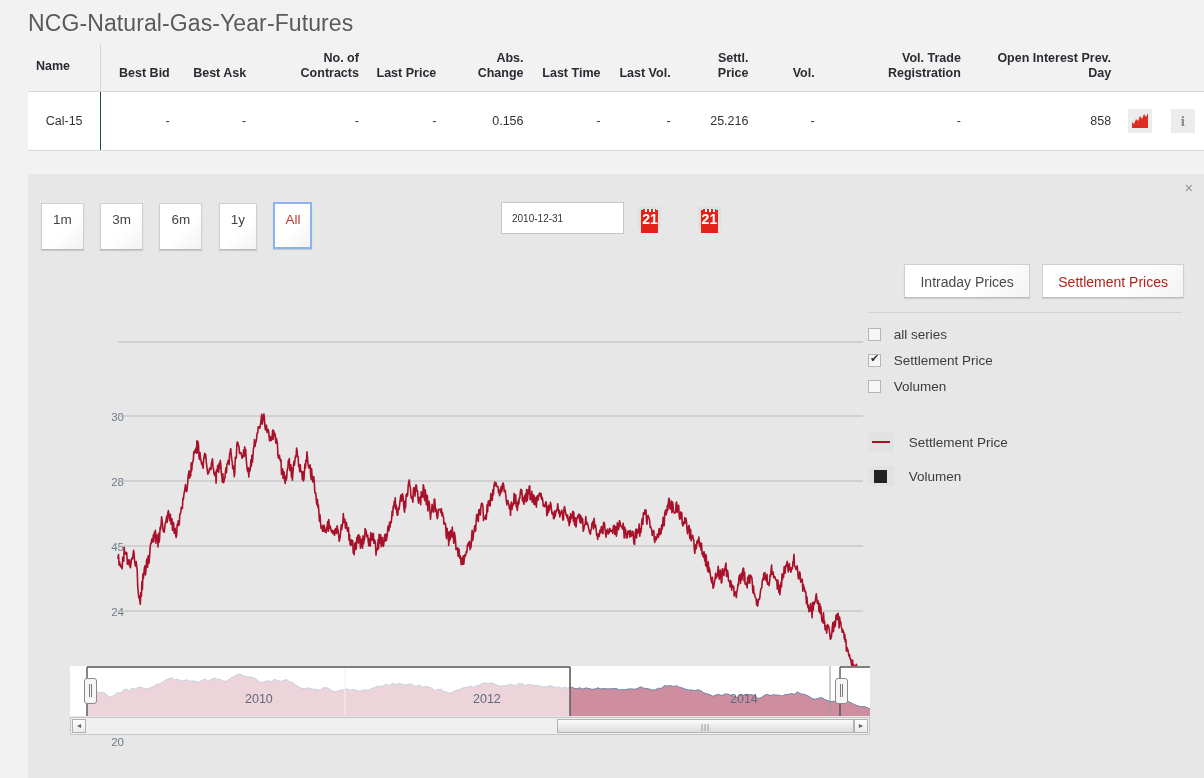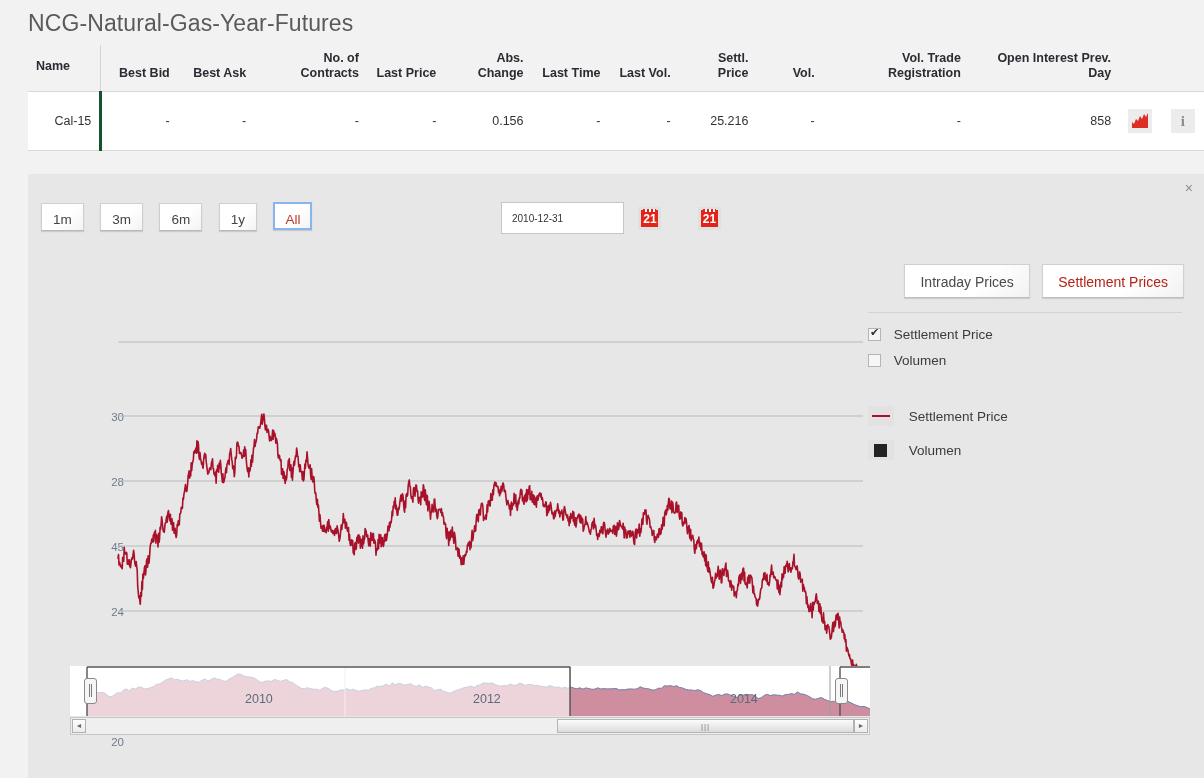--- a/index.html
+++ b/index.html
@@ -34,21 +34,21 @@
     text-align:left;vertical-align:middle;padding-left:8px;
     border-right:1px solid #d4d4d4;width:64px;
   }
   .quote-table td{
     font-size:12.5px;color:#333;background:#ffffff;
     padding:12px 8px;text-align:right;
     border-top:1px solid #d9d9d9;border-bottom:1px solid #d9d9d9;
     height:34px;
   }
   .quote-table td.name-col{
-    text-align:right;border-right:3px solid #14532d;
+    text-align:center;border-right:1px solid #14532d;
     line-height:17px;padding-left:8px;
   }
   .quote-table td.icon-cell{padding:6px 4px;width:30px;text-align:center;}
   .icon-btn{
     display:inline-block;width:24px;height:24px;
     background:#ececec;vertical-align:middle;position:relative;
   }
   .info-glyph{
     font-family:"Liberation Serif", serif;font-weight:bold;
     font-size:15px;color:#8a8a8a;line-height:24px;display:block;text-align:center;
@@ -60,21 +60,21 @@
     background:#e7e7e7;
   }
   .close-x{
     position:absolute;right:11px;top:8px;
     font-size:14px;color:#8f8f8f;cursor:pointer;line-height:12px;
   }
 
   
   .rangebar{position:absolute;left:13px;top:28px;}
   .rbtn{
-    display:inline-block;min-width:34px;height:28px;line-height:32px;
+    display:inline-block;min-width:34px;height:47px;line-height:32px;
     padding:0 11px;margin-right:12px;text-align:left;
     font-size:13.5px;color:#444;
     background:linear-gradient(135deg,#ffffff 55%,#f3f3f3 100%);
     border:1px solid #cfcfcf;border-bottom-color:#b8b8b8;
     box-shadow:0 1px 1px rgba(0,0,0,.12);
     cursor:pointer;box-sizing:border-box;
   }
   .rbtn.selected{
     border:2px solid #8ab4f0;color:#c0392b;
     padding:0 10px;
@@ -88,23 +88,23 @@
     border:1px solid #c6c6c6;background:#fff;
     font-family:"Liberation Sans", sans-serif;font-size:10px;color:#333;
     padding:0 10px;vertical-align:middle;
   }
   .cal-icon{
     display:inline-block;width:23px;height:23px;background:#e0e0e0;
     vertical-align:middle;margin-left:10px;margin-right:22px;
     position:relative;cursor:pointer;
   }
   .cal-icon i{
-    position:absolute;left:3px;top:3px;width:17px;height:17px;
+    position:absolute;left:3px;top:3px;width:17px;height:23px;
     background:#e2231a;display:block;
-    font-style:normal;color:#fff;font-size:12px;font-weight:bold;
+    font-style:normal;color:#fff;font-size:14px;font-weight:bold;
     text-align:center;line-height:19px;
   }
   .cal-icon i:before{
     content:"";position:absolute;left:2px;top:-1px;width:13px;height:3px;
     background:repeating-linear-gradient(90deg,#e2231a 0 2px,#fff 2px 4px);
   }
 
   
   .sidepanel{position:absolute;left:840px;top:90px;width:324px;}
   .tabrow{margin-bottom:14px;text-align:right;}
@@ -232,20 +232,24 @@
     </div>
 
     <div class="sidepanel">
       <div class="tabrow">
         <span class="tabbtn">Intraday Prices</span>
         <span class="tabbtn active-red">Settlement Prices</span>
       </div>
       <div class="hr-sep"></div>
 
       <div class="chk-row">
+        <span class="box"></span>
+        <span>all series</span>
+      </div>
+      <div class="chk-row">
         <span class="box checked"></span>
         <span>Settlement Price</span>
       </div>
       <div class="chk-row">
         <span class="box"></span>
         <span>Volumen</span>
       </div>
 
       <div class="legend-block">
         <div class="legend-row">

